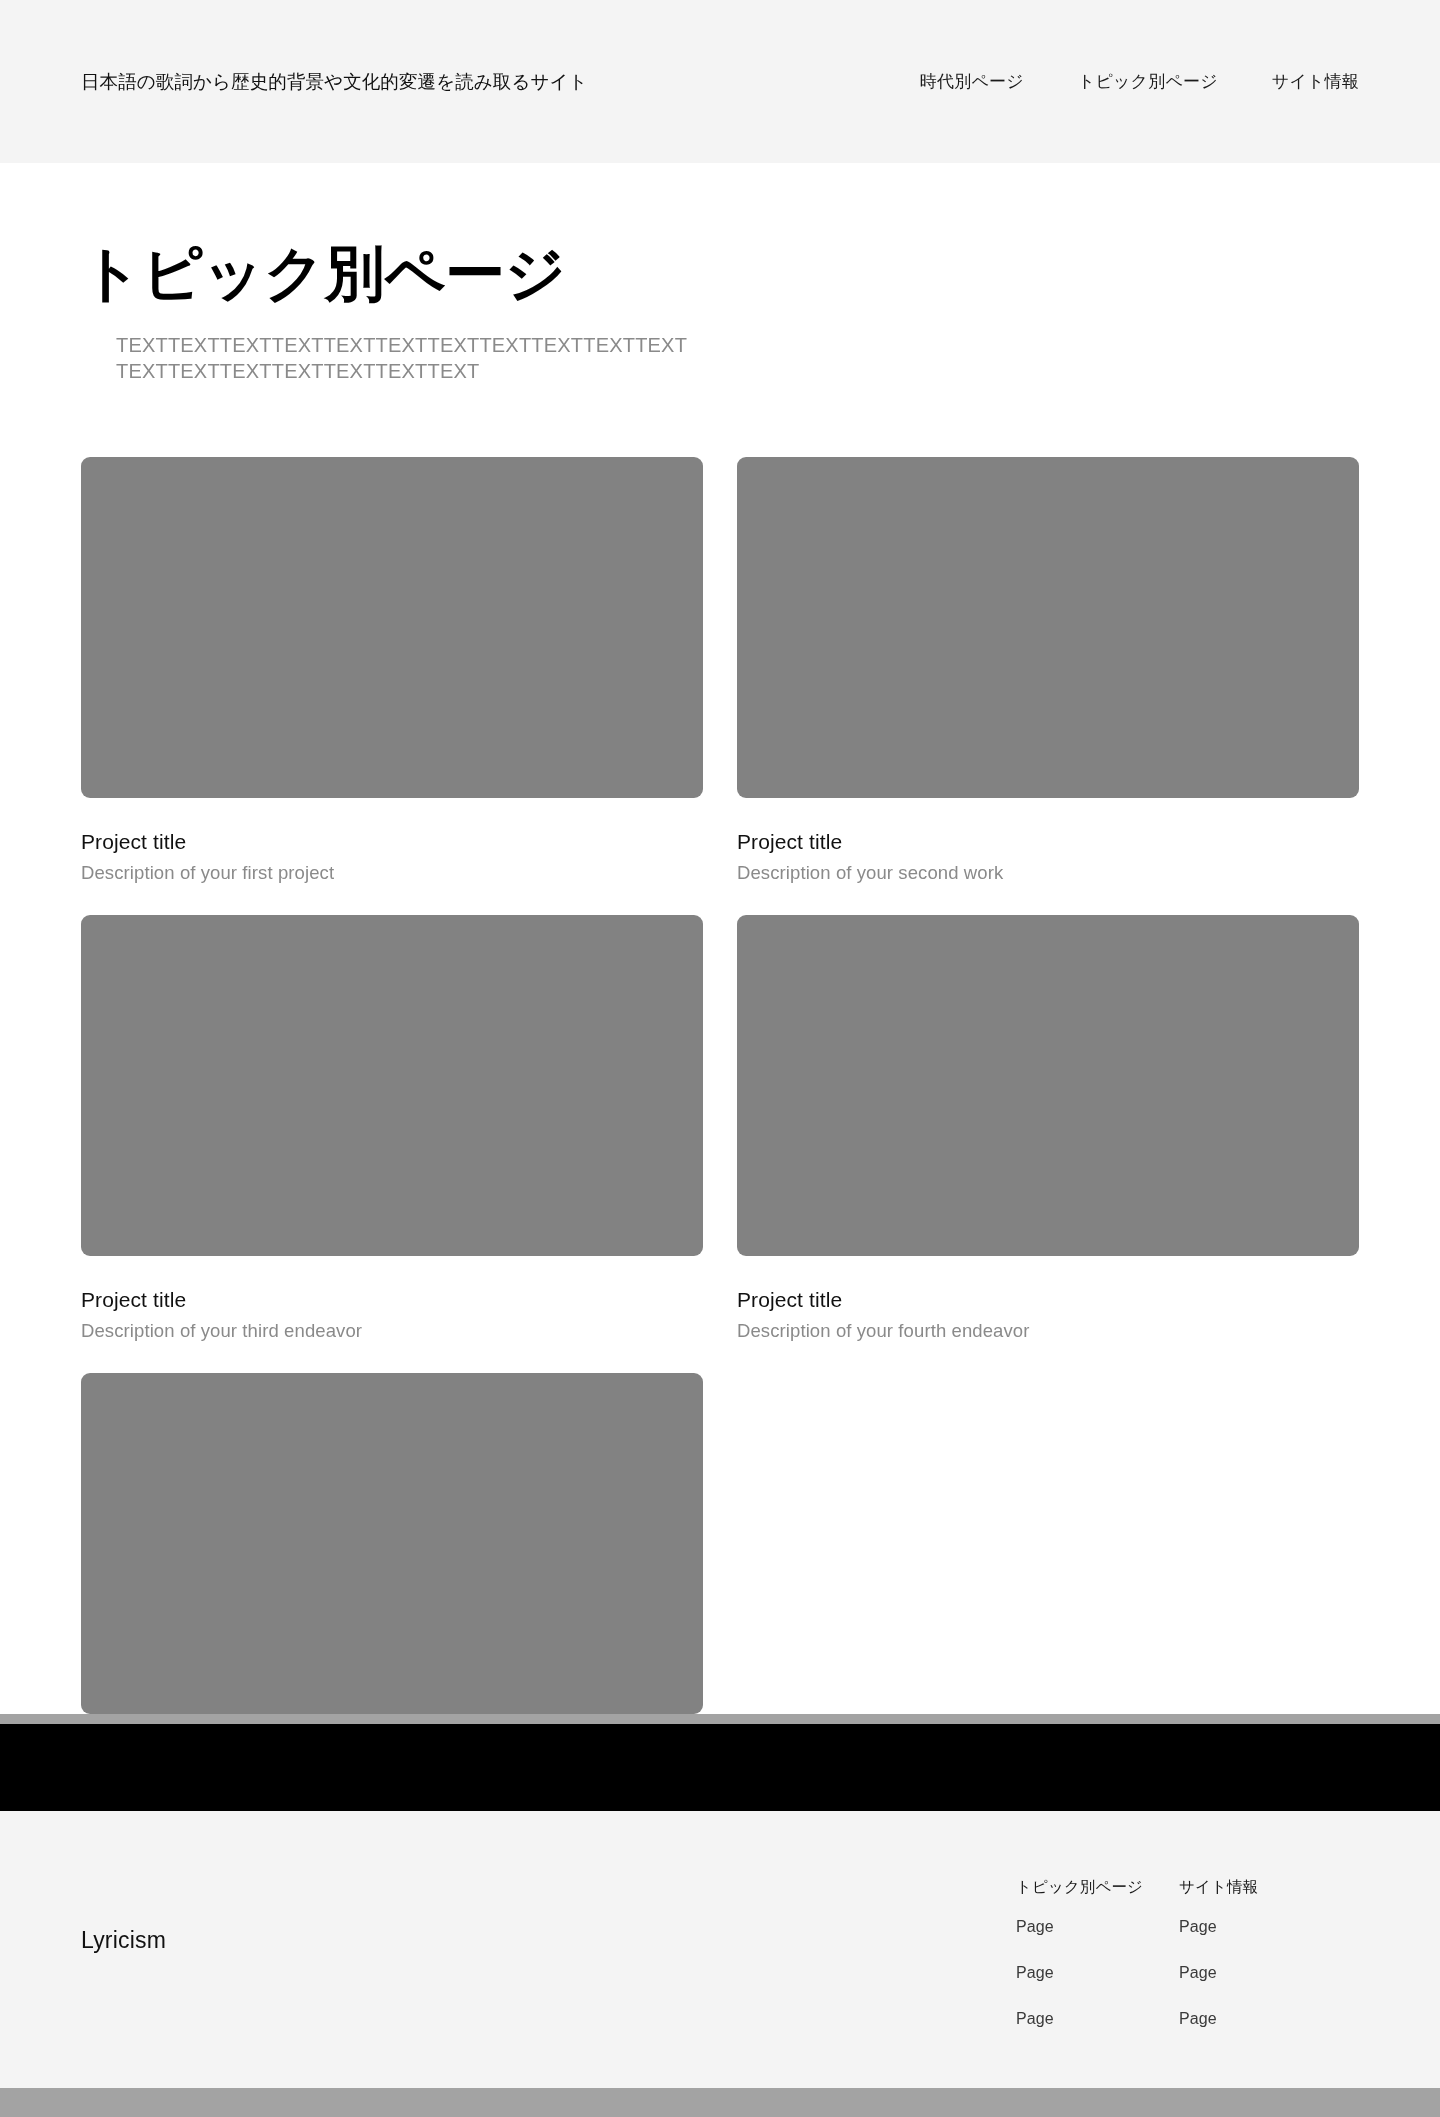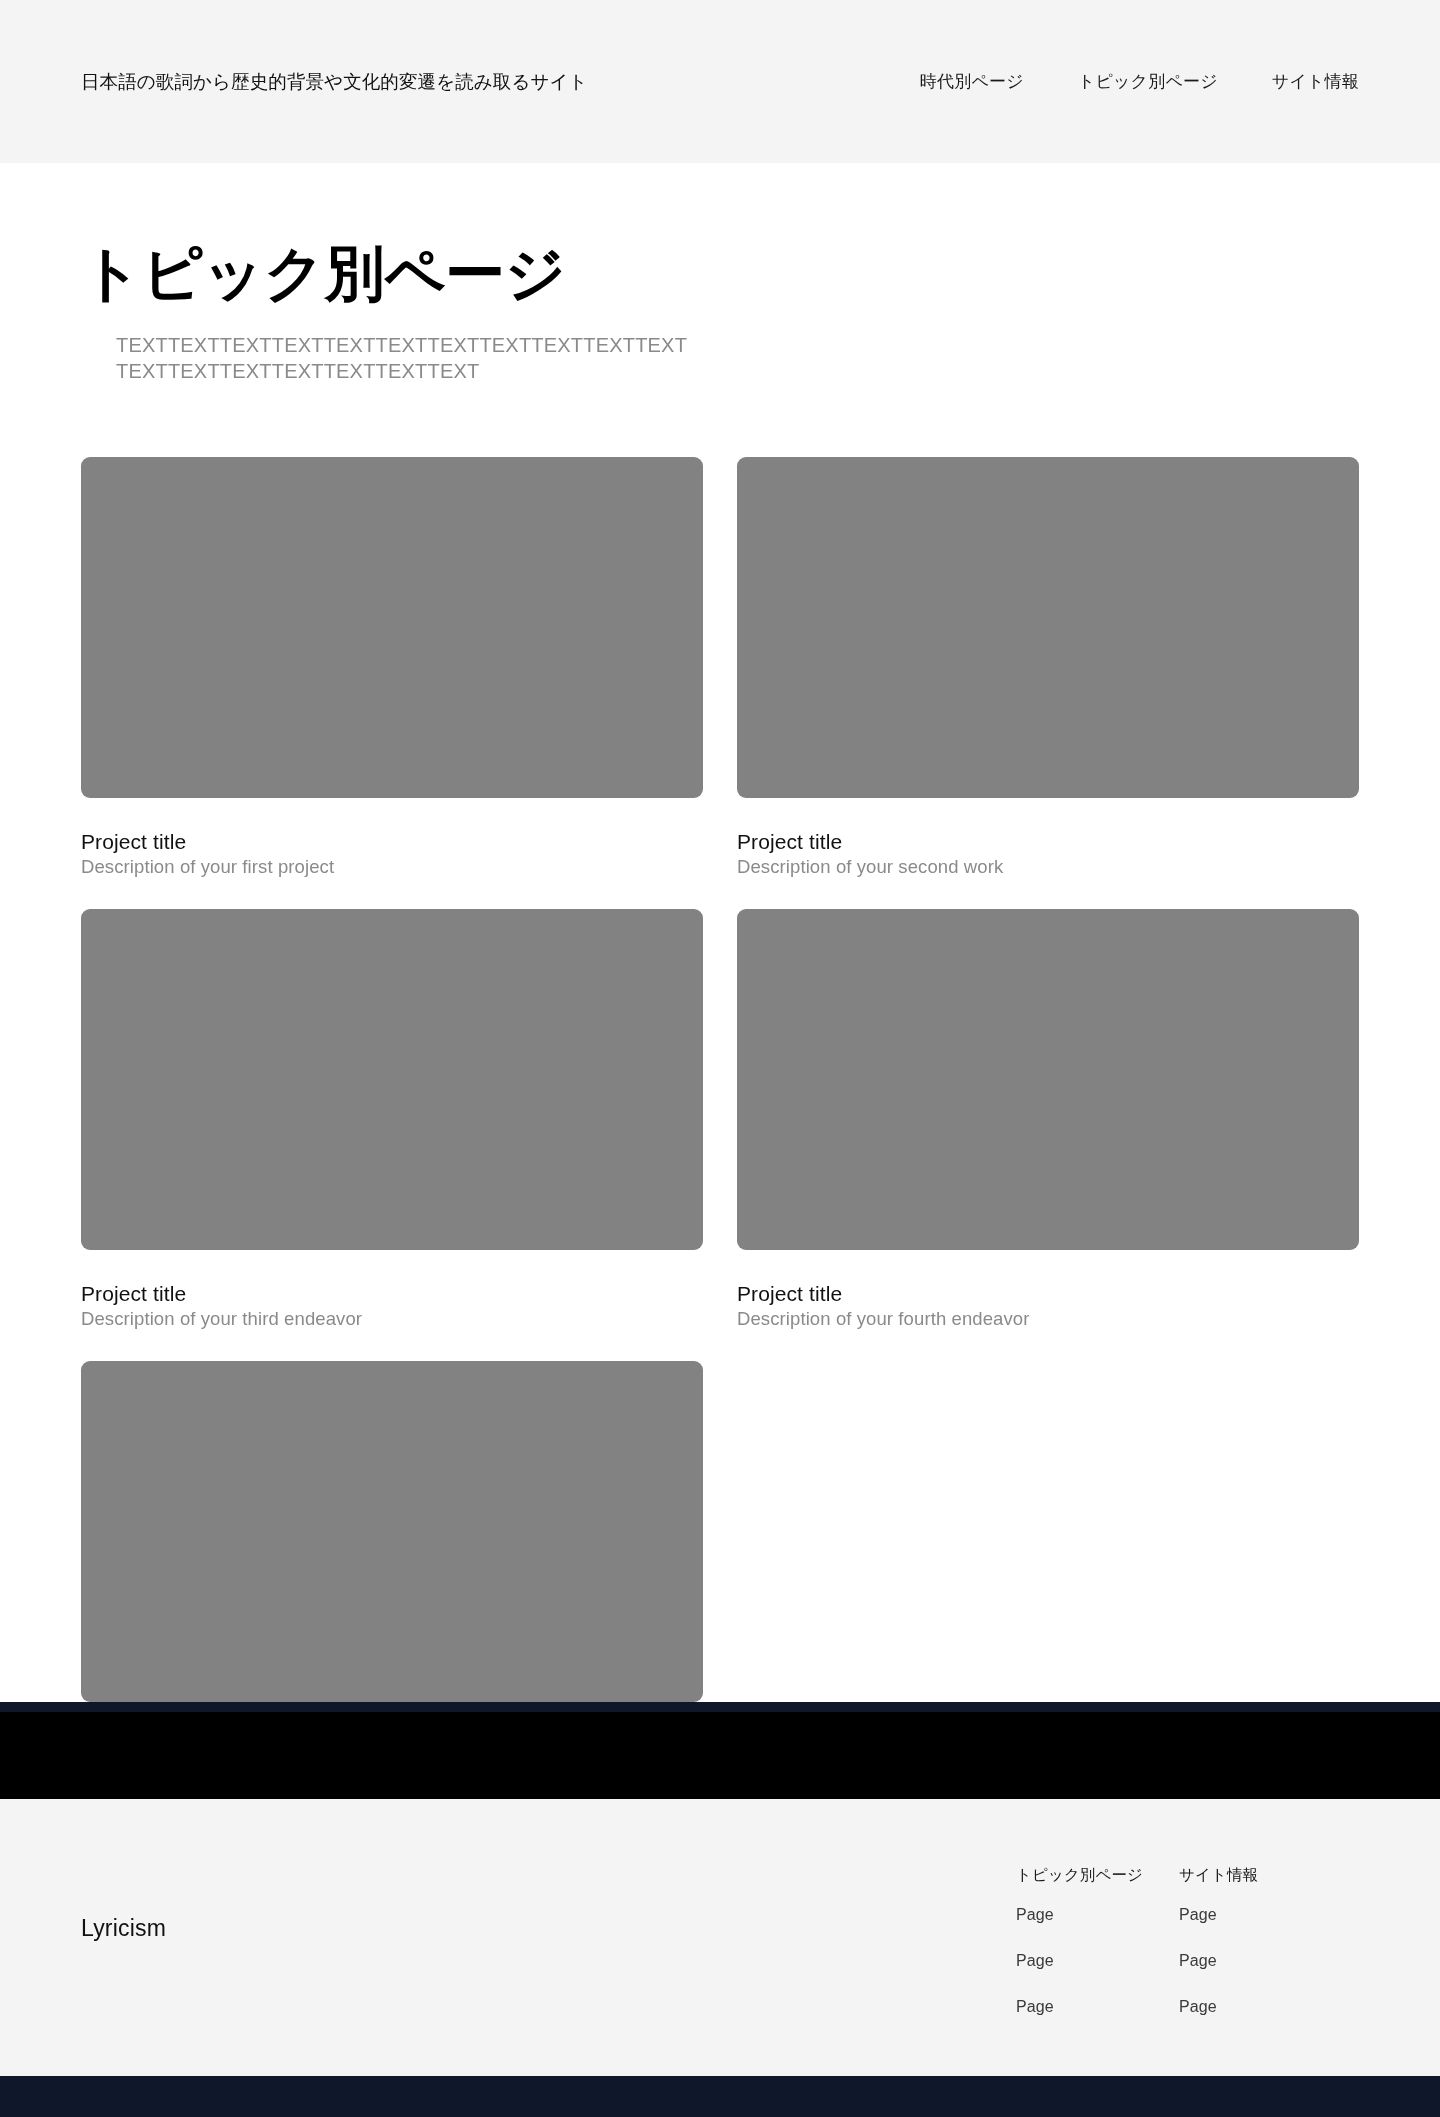--- a/index.html
+++ b/index.html
@@ -9,21 +9,21 @@
     width: 1440px;
     background: #ffffff;
     font-family: "Liberation Sans", "DejaVu Sans", sans-serif;
     -webkit-font-smoothing: antialiased;
   }
 
   .page {
     width: 1440px;
     min-height: 2117px;
     position: relative;
-    background: #0f172a;
+    background: #a3a3a3;
     overflow: hidden;
   }
 
   
   .site-header {
     height: 163px;
     background: #f4f4f4;
     display: flex;
     align-items: center;
     padding: 0 81px;
@@ -95,21 +95,21 @@
     border-radius: 9px;
   }
   .project-title {
     margin-top: 32px;
     font-size: 21px;
     font-weight: 400;
     color: #111111;
     letter-spacing: 0.1px;
   }
   .project-desc {
-    margin-top: 2px;
+    margin-top: 8px;
     font-size: 18.5px;
     color: #8a8a8a;
     letter-spacing: 0.1px;
   }
 
   
   .black-band {
     width: 100%;
     height: 87px;
     background: #000000;

